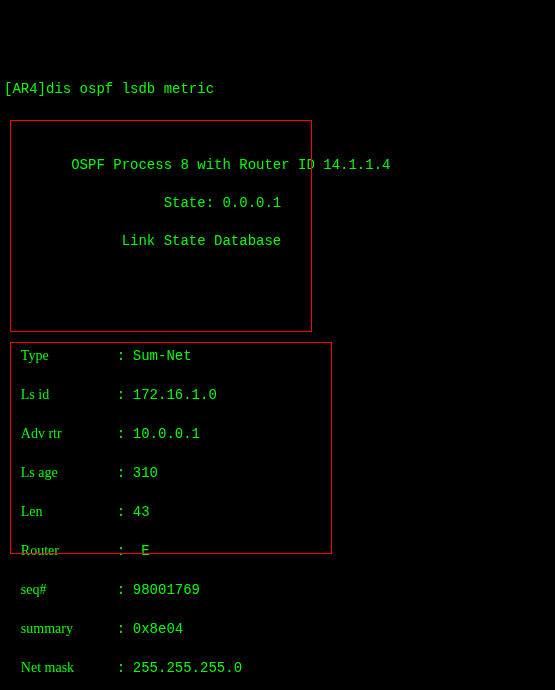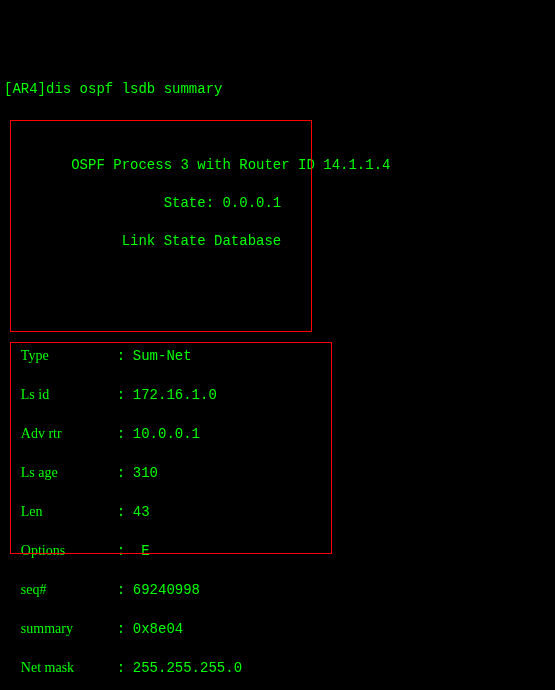--- a/index.html
+++ b/index.html
@@ -28,34 +28,34 @@
   #box2 { left: 10px; top: 342px; width: 320px; height: 210px; }
   .line { display: block; }
   .k { display: inline-block; width: 96px; font-family: Liberation Serif, serif; }
   .sep { display: inline-block; width: 16px; }
 </style>
 </head>
 <body>
 
 
 
-<span class="line"><span>[AR4]</span><span>dis ospf lsdb summary</span></span>
+<span class="line"><span>[AR4]</span><span>dis ospf lsdb metric</span></span>
 <span class="line"> </span>
-<span class="line">        <span>OSPF Process 3 with Router ID 14.1.1.4</span></span>
+<span class="line">        <span>OSPF Process 8 with Router ID 14.1.1.4</span></span>
 <span class="line">                   <span>State: 0.0.0.1</span></span>
 <span class="line">              <span>Link State Database</span></span>
 <span class="line"> </span>
 <span class="line"> </span>
 <span class="line">  <span class="k">Type</span><span class="sep">:</span><span>Sum-Net</span></span>
 <span class="line">  <span class="k">Ls id</span><span class="sep">:</span><span>172.16.1.0</span></span>
 <span class="line">  <span class="k">Adv rtr</span><span class="sep">:</span><span>10.0.0.1</span></span>
 <span class="line">  <span class="k">Ls age</span><span class="sep">:</span><span>310</span></span>
 <span class="line">  <span class="k">Len</span><span class="sep">:</span><span>43</span></span>
-<span class="line">  <span class="k">Options</span><span class="sep">:</span> <span>E</span></span>
-<span class="line">  <span class="k">seq#</span><span class="sep">:</span><span>69240998</span></span>
+<span class="line">  <span class="k">Router</span><span class="sep">:</span> <span>E</span></span>
+<span class="line">  <span class="k">seq#</span><span class="sep">:</span><span>98001769</span></span>
 <span class="line">  <span class="k">summary</span><span class="sep">:</span><span>0x8e04</span></span>
 <span class="line">  <span class="k">Net mask</span><span class="sep">:</span><span>255.255.255.0</span></span>
 <span class="line">  <span>Tos 0</span>  <span>metric:</span> <span>2</span></span>
 
 
 
 
 
 
 

